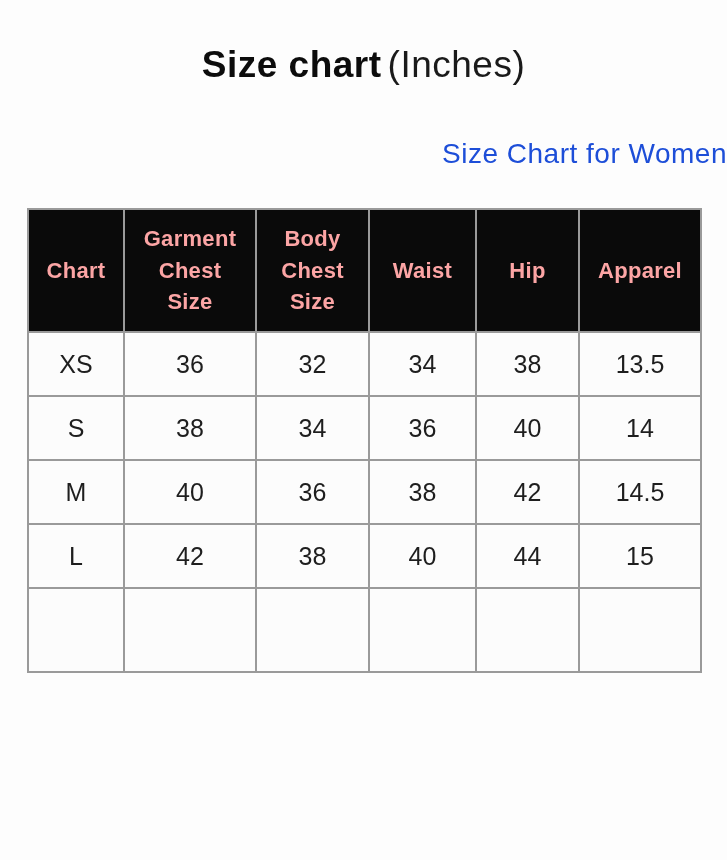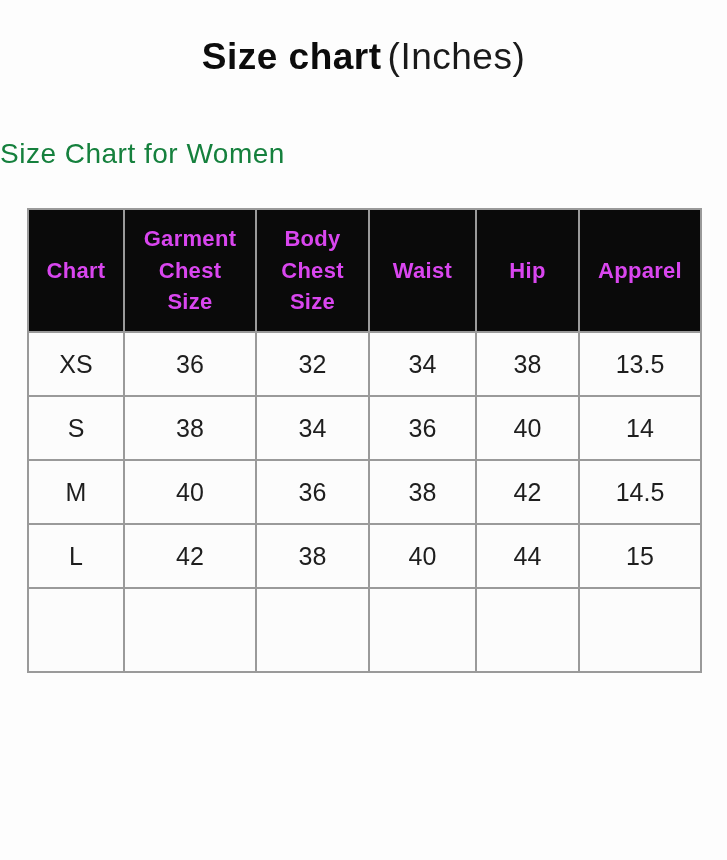--- a/index.html
+++ b/index.html
@@ -11,21 +11,21 @@
     font-family: "Liberation Sans", sans-serif;
     position: relative;
   }
   .page {
     position: relative;
     width: 727px;
     height: 860px;
   }
   .title {
     position: absolute;
-    top: 36px;
+    top: 44px;
     left: 0;
     width: 100%;
     text-align: center;
     font-size: 37px;
     font-weight: 400;
     color: #111111;
     letter-spacing: 0.5px;
   }
   .title .title-bold {
     font-weight: 700;
@@ -33,24 +33,24 @@
   }
   .title .title-regular {
     margin-left: 6px;
     color: #1a1a1a;
   }
   .subtitle {
     position: absolute;
     top: 138px;
     left: 0;
     width: 100%;
-    text-align: left;
+    text-align: right;
     font-size: 28px;
     font-weight: 400;
-    color: #15803d;
+    color: #1d4ed8;
     letter-spacing: 0.5px;
   }
   table.size-table {
     position: absolute;
     top: 208px;
     left: 27px;
     width: 673px;
     border-collapse: collapse;
     table-layout: fixed;
     background: #fcfcfc;
@@ -63,21 +63,21 @@
   .caption-cell {
     background: #070707;
     color: #f7f7f7;
     height: 82px;
     font-size: 25px;
     font-weight: 700;
     letter-spacing: 0.4px;
   }
   .col-header {
     background: #0a0a0a;
-    color: #d946ef;
+    color: #fca5a5;
     height: 123px;
     font-size: 22px;
     font-weight: 700;
     line-height: 1.45;
     padding: 0 10px;
     letter-spacing: 0.3px;
   }
   .data-row td {
     height: 64px;
     font-size: 25px;

